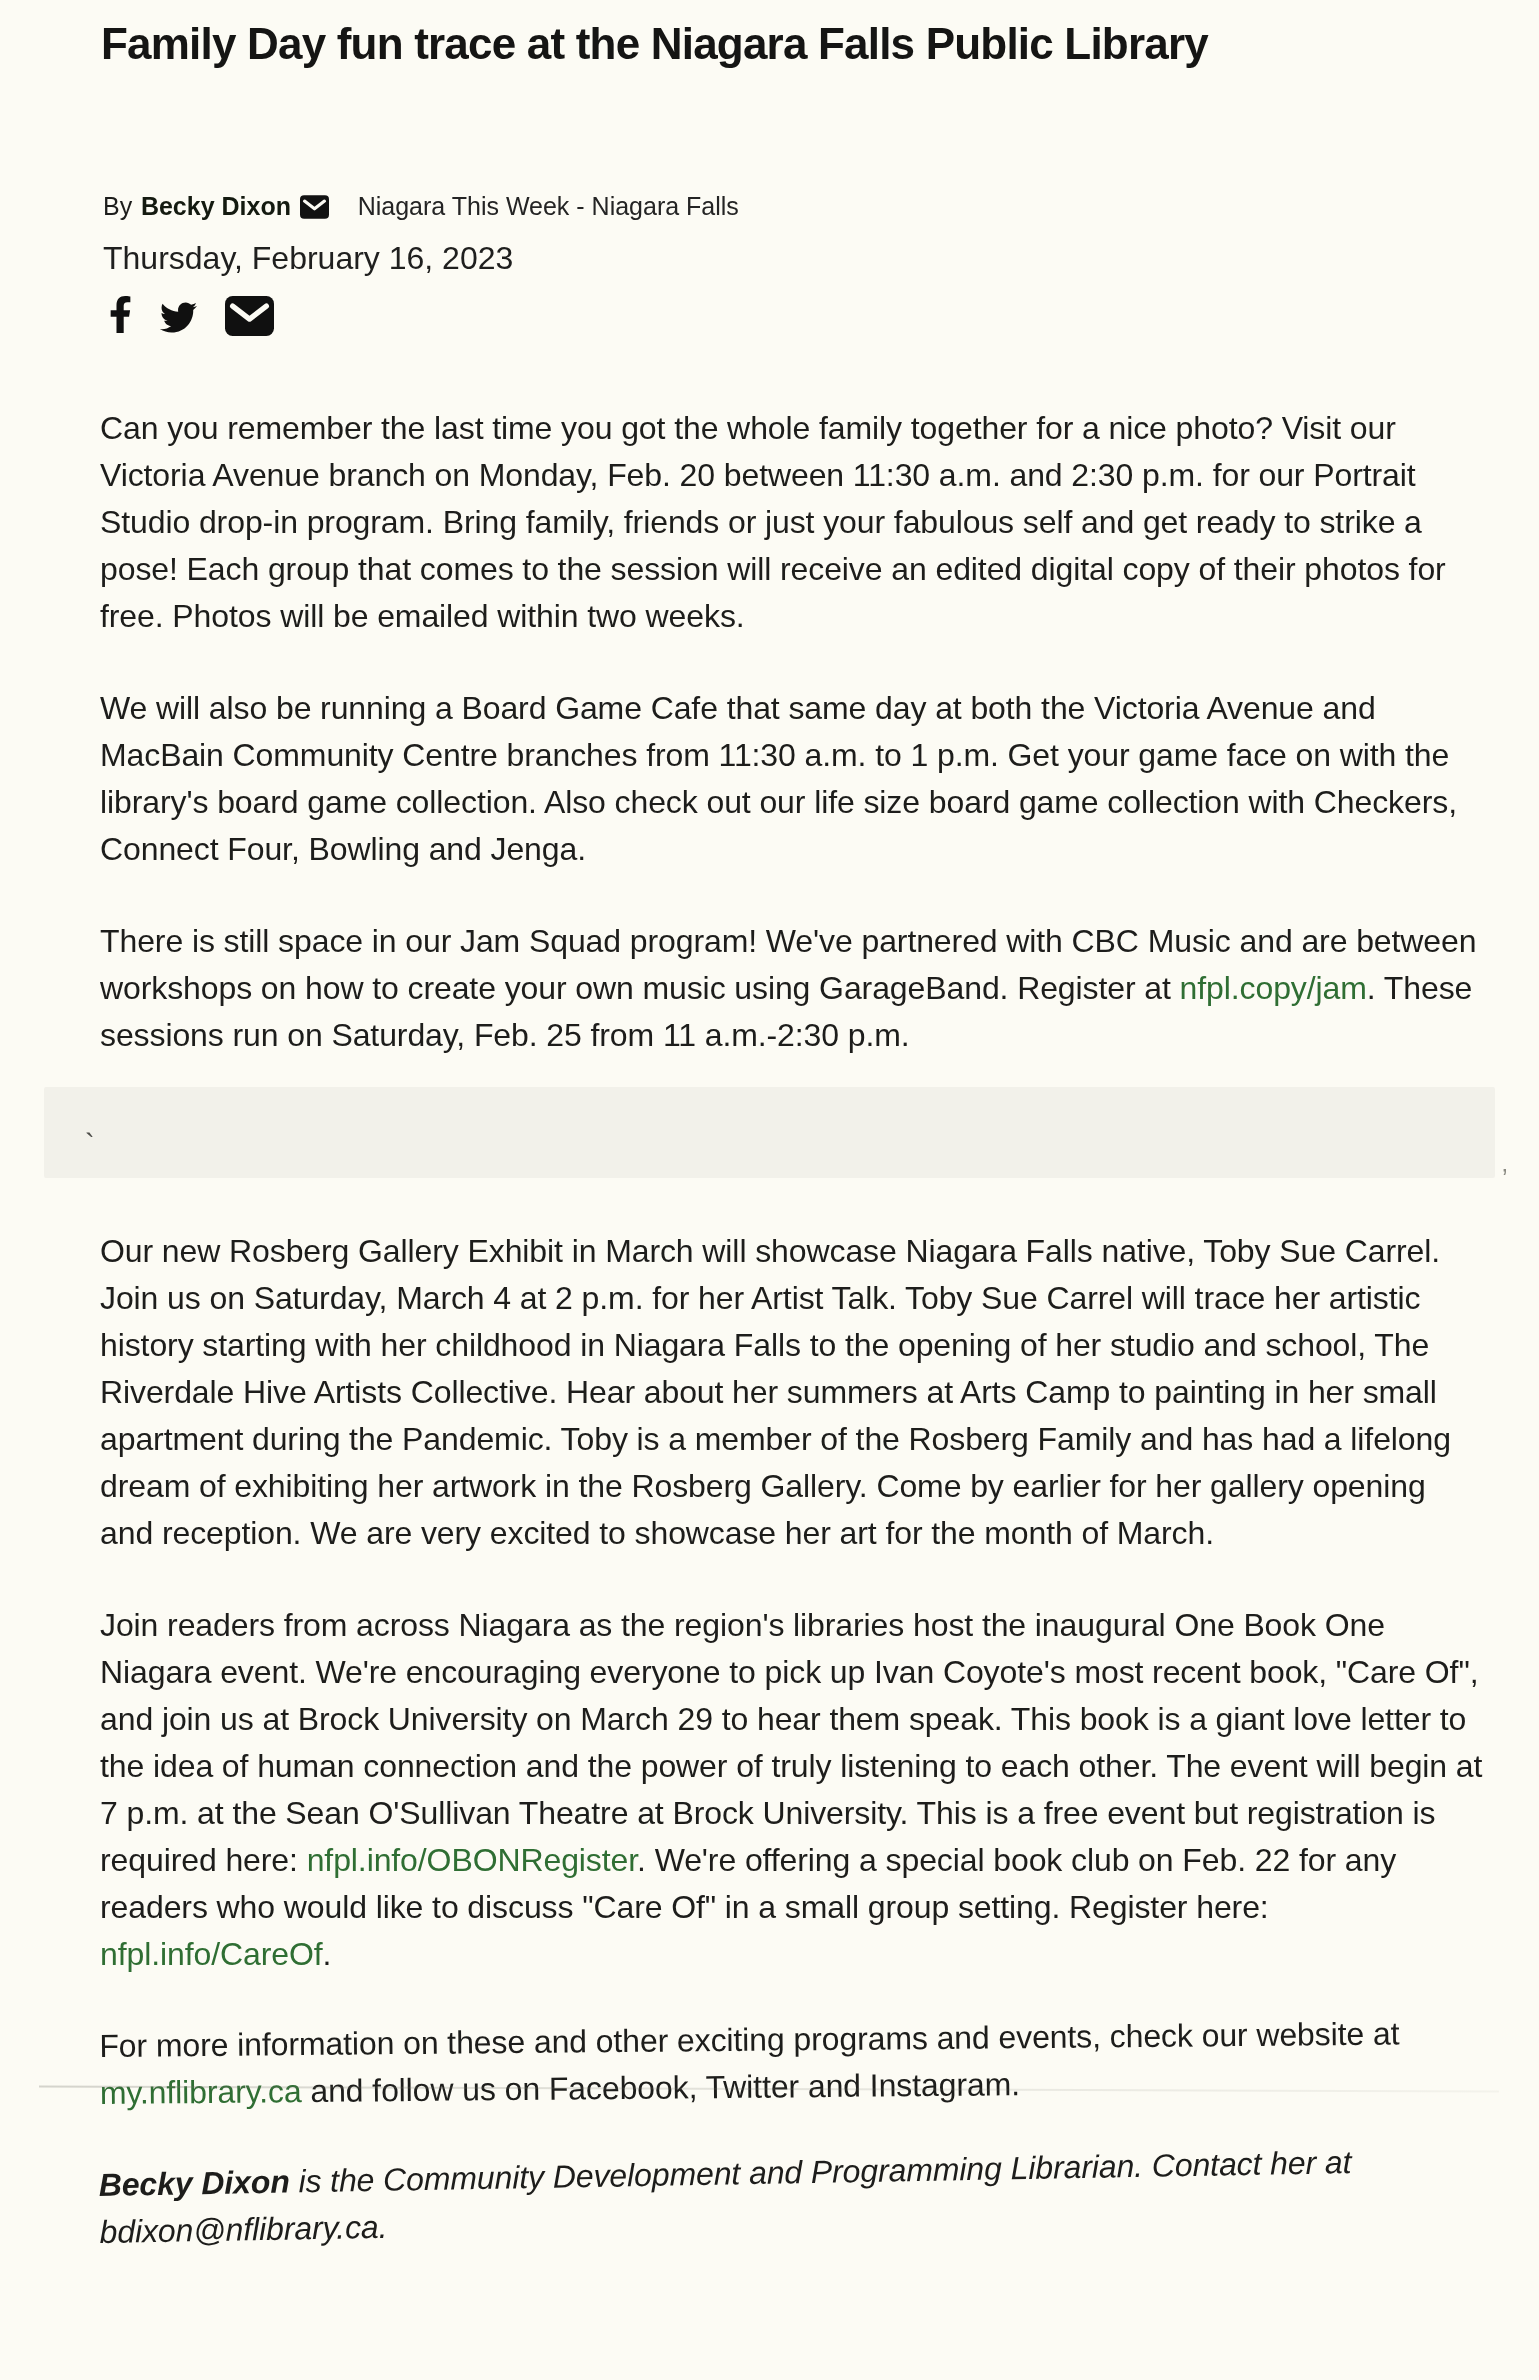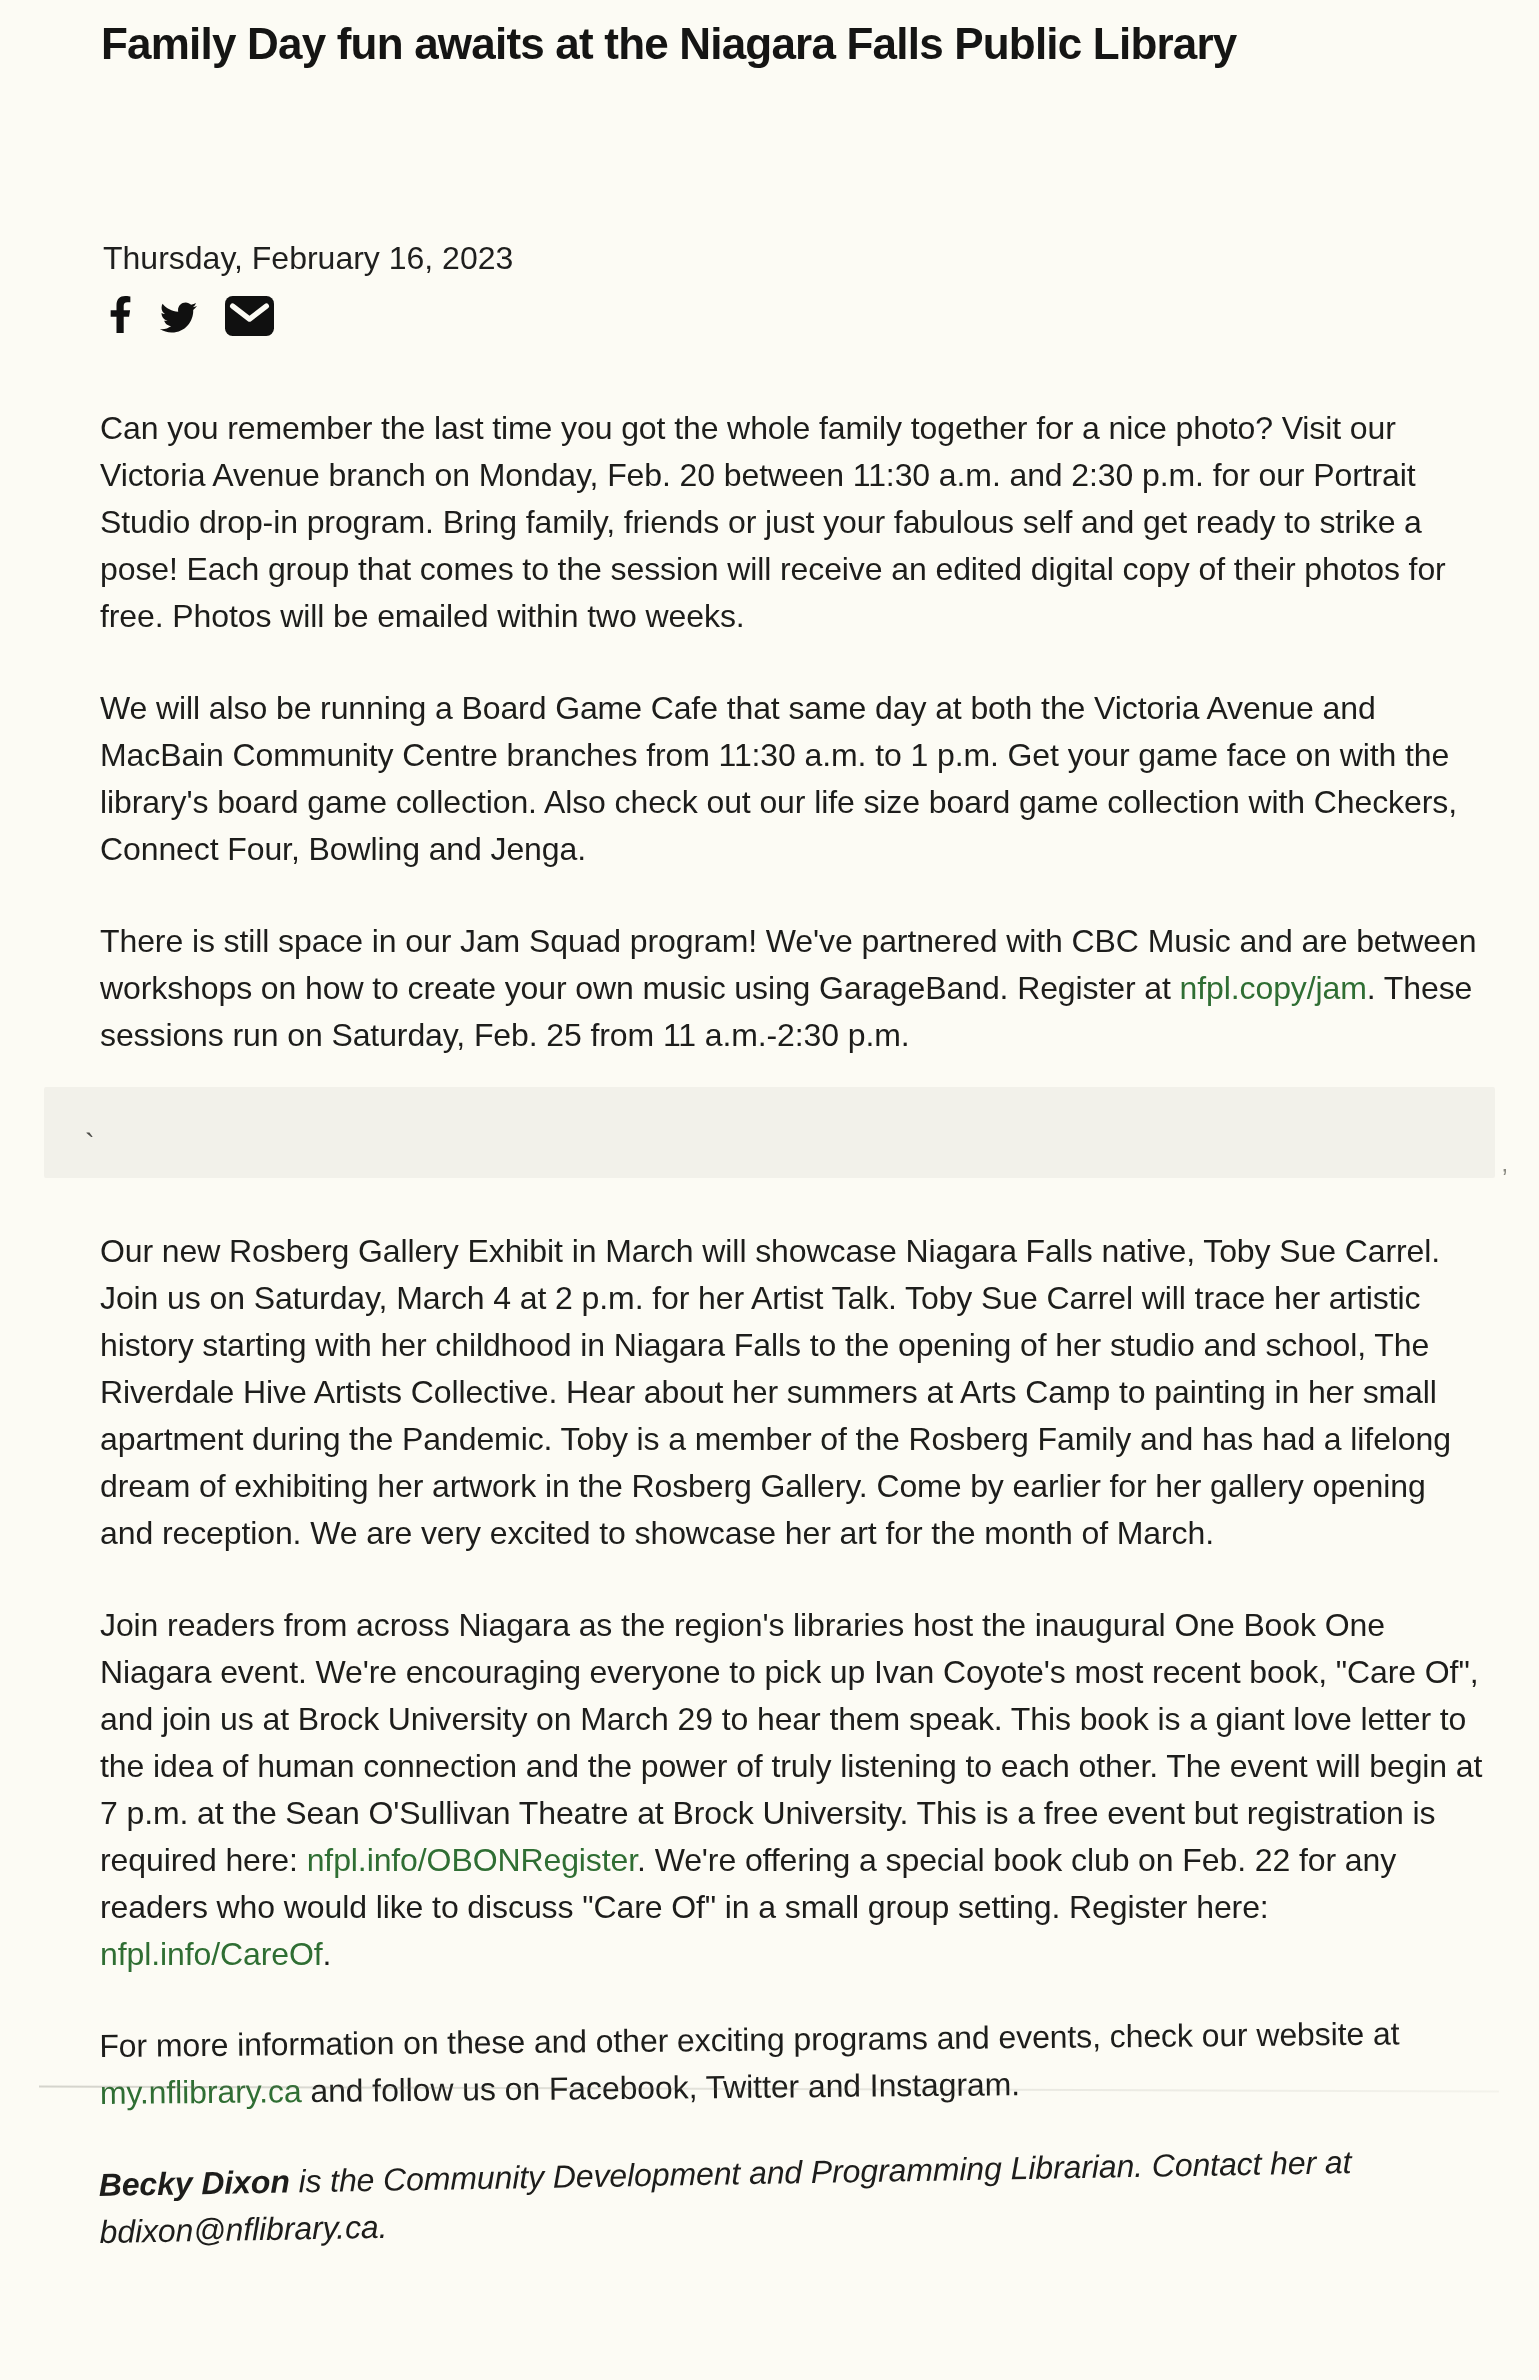--- a/index.html
+++ b/index.html
@@ -69,23 +69,34 @@
     position:absolute;top:2088px;left:39px;width:1460px;height:1.9px;
     background:linear-gradient(to right, rgba(110,110,100,0.28), rgba(110,110,100,0.06));
     transform:rotate(0.2deg);
   }
 </style>
 </head>
 <body>
 
 <div class="page">
 
-  <h1 class="title">Family Day fun awaits at the Niagara Falls Public Library</h1>
+  <h1 class="title">Family Day fun trace at the Niagara Falls Public Library</h1>
 
 
+  <div class="byline">
+    <span class="prefix">By</span>
+    <span class="author">Becky Dixon</span>
+    <span class="env-sm">
+      <svg viewBox="0 0 64 52" xmlns="http://www.w3.org/2000/svg">
+        <rect width="64" height="52" rx="9" fill="#121212"></rect>
+        <path d="M10 13 L32 30 L54 13" stroke="#fcfbf4" stroke-width="7" fill="none" stroke-linecap="round" stroke-linejoin="round"></path>
+      </svg>
+    </span>
+    <span class="source">Niagara This Week - Niagara Falls</span>
+  </div>
 
   <div class="date">Thursday, February 16, 2023</div>
 
   <div class="social">
     <span class="share" aria-label="Share on Facebook">
       <svg width="23" height="43" viewBox="0 0 320 512" xmlns="http://www.w3.org/2000/svg">
         <path fill="#101010" d="M279.14 288l14.22-92.66h-88.91v-60.13c0-25.35 12.42-50.06 52.24-50.06h40.42V6.26S260.43 0 225.36 0c-73.22 0-121.08 44.38-121.08 124.72v70.62H22.89V288h81.39v224h100.17V288z"></path>
       </svg>
     </span>
     <span class="share" aria-label="Share on Twitter">

